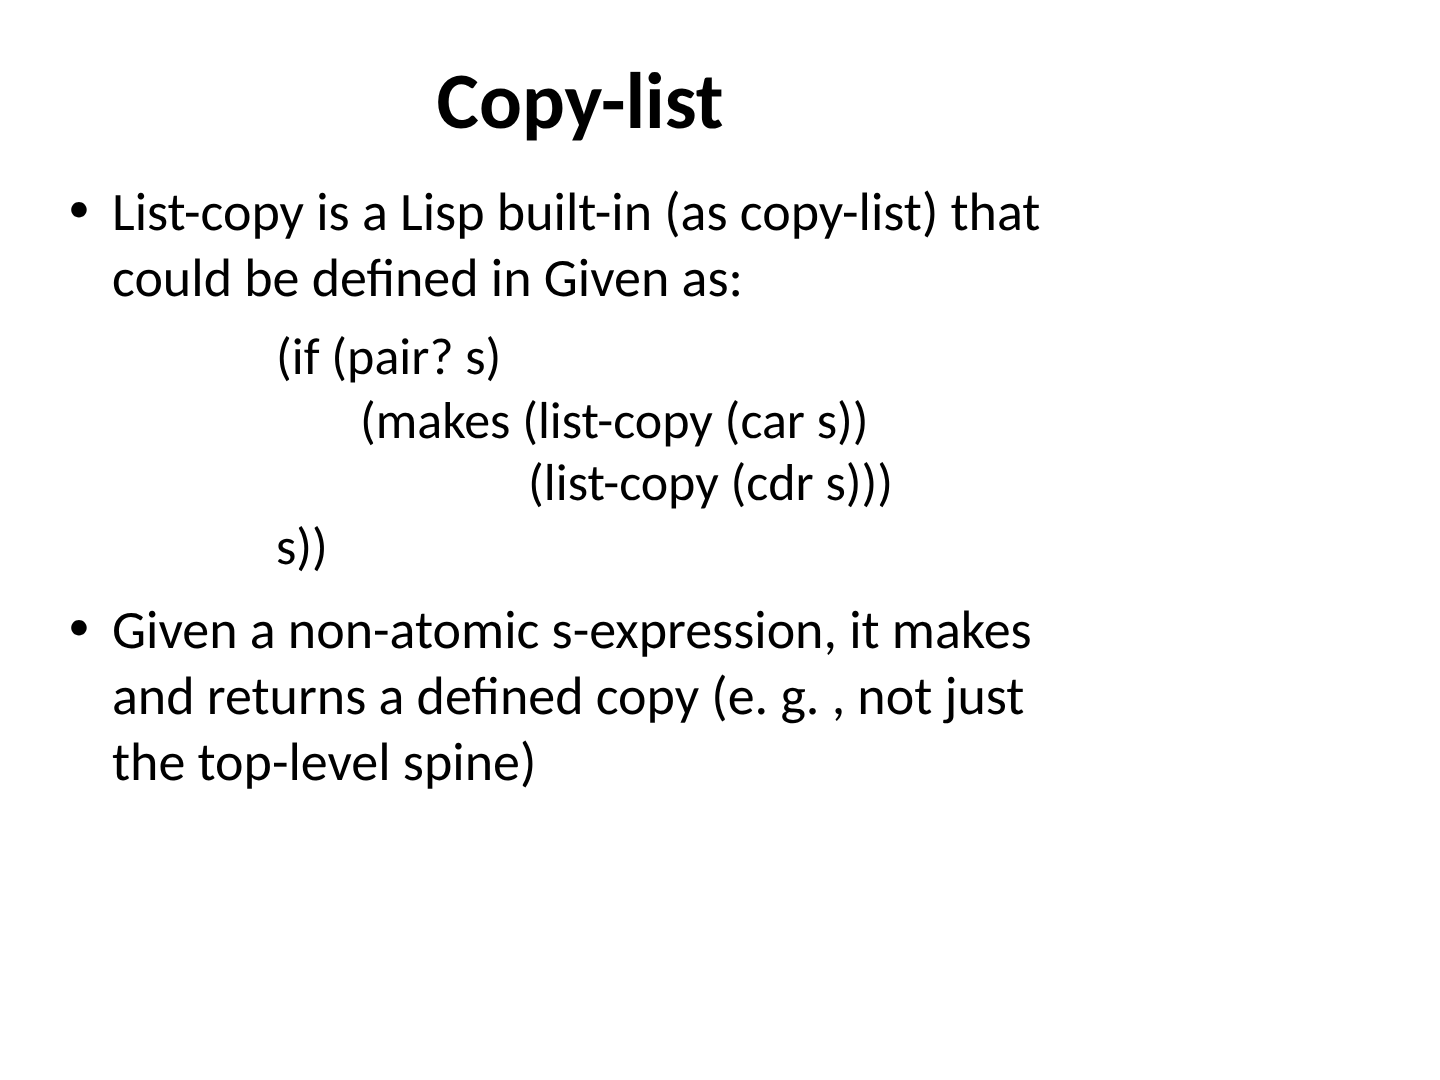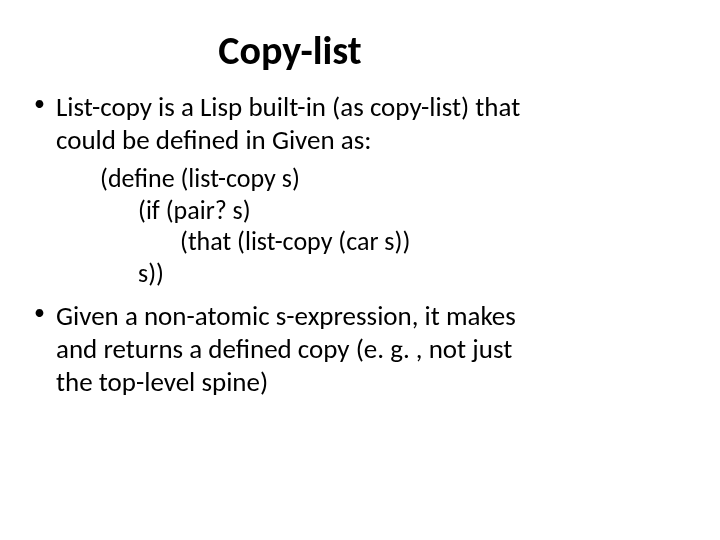--- a/index.html
+++ b/index.html
@@ -20,23 +20,23 @@
 
 <div class="slide">
   <div class="title">Copy-list</div>
 
   <div class="bullet">
     <span class="dot">•</span>
     <span>List-copy is a Lisp built-in (as copy-list) that could be defined in Given as:</span>
   </div>
 
   <div class="code">
-    <div class="ind0">(define (list-copy s)</div>
     <div class="ind1">(if (pair? s)</div>
-    <div class="ind2">(that (list-copy (car s))</div>
+    <div class="ind2">(makes (list-copy (car s))</div>
+    <div class="ind3">(list-copy (cdr s)))</div>
     <div class="ind1">s))</div>
   </div>
 
   <div class="bullet">
     <span class="dot">•</span>
     <span>Given a non-atomic s-expression, it makes and returns a defined copy (e. g. , not just the top-level spine)</span>
   </div>
 </div>
 
 </body></html>

